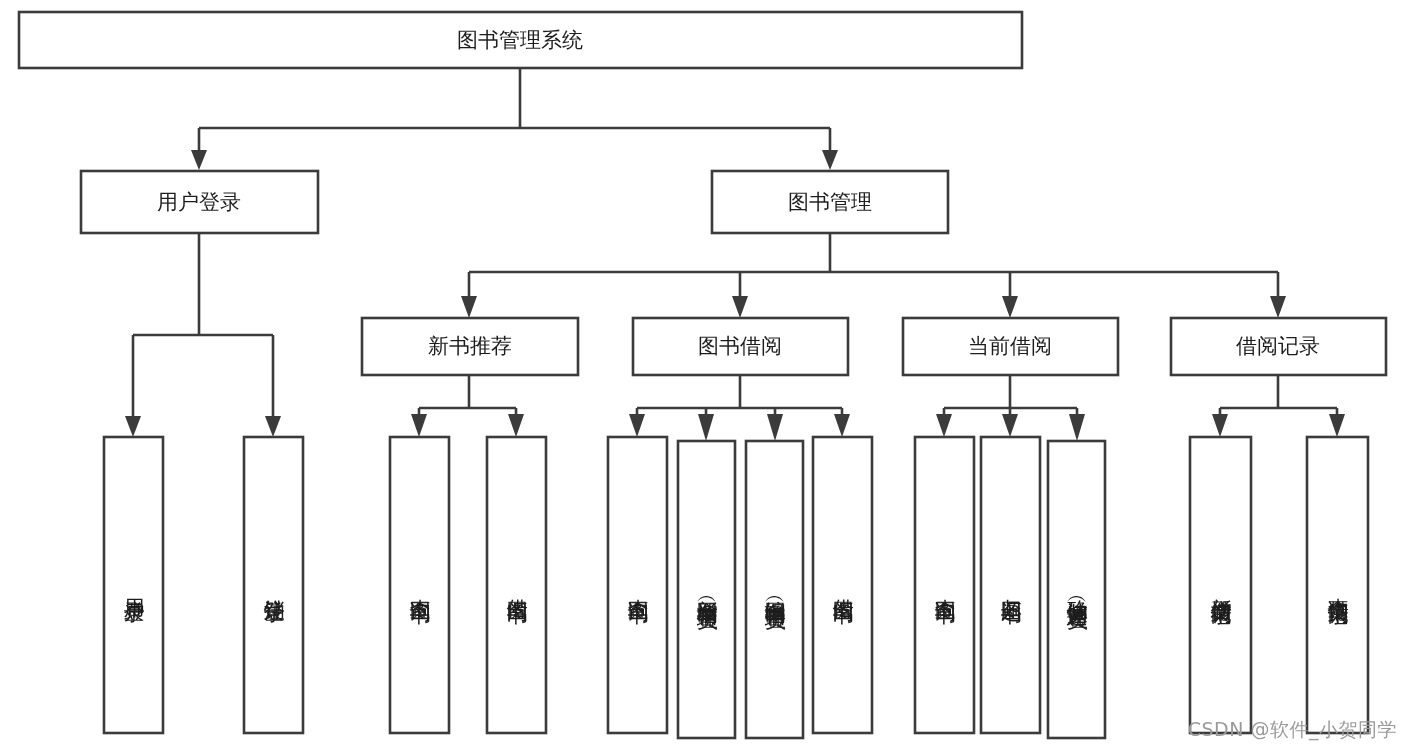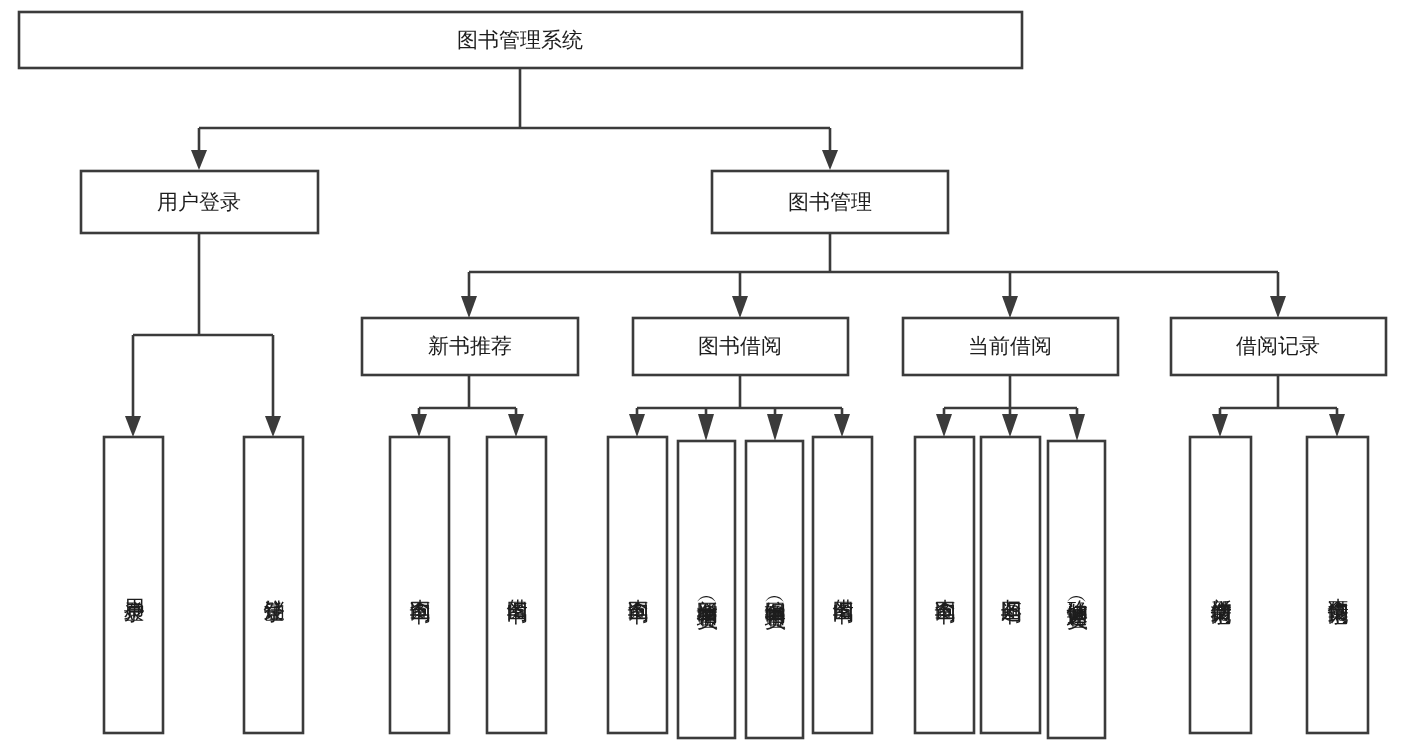--- a/index.html
+++ b/index.html
@@ -206,13 +206,14 @@
   <div class="leaf-label" style="left:746px; top:441px; width:57px; height:297px;">编辑图书（管理员）</div>
   <div class="leaf-label" style="left:813px; top:437px; width:59px; height:296px;">借阅图书</div>
 
   <div class="leaf-label" style="left:915px; top:437px; width:59px; height:296px;">查询图书</div>
   <div class="leaf-label" style="left:981px; top:437px; width:59px; height:296px;">归还图书</div>
   <div class="leaf-label" style="left:1048px; top:441px; width:57px; height:297px;">确认归还（管理员）</div>
 
   <div class="leaf-label" style="left:1190px; top:437px; width:61px; height:296px;">新增借阅记录</div>
   <div class="leaf-label" style="left:1307px; top:437px; width:61px; height:296px;">查询借阅记录</div>
 
+  <div class="watermark">CSDN @软件_小贺同学</div>
 </div>
 
 </body></html>

